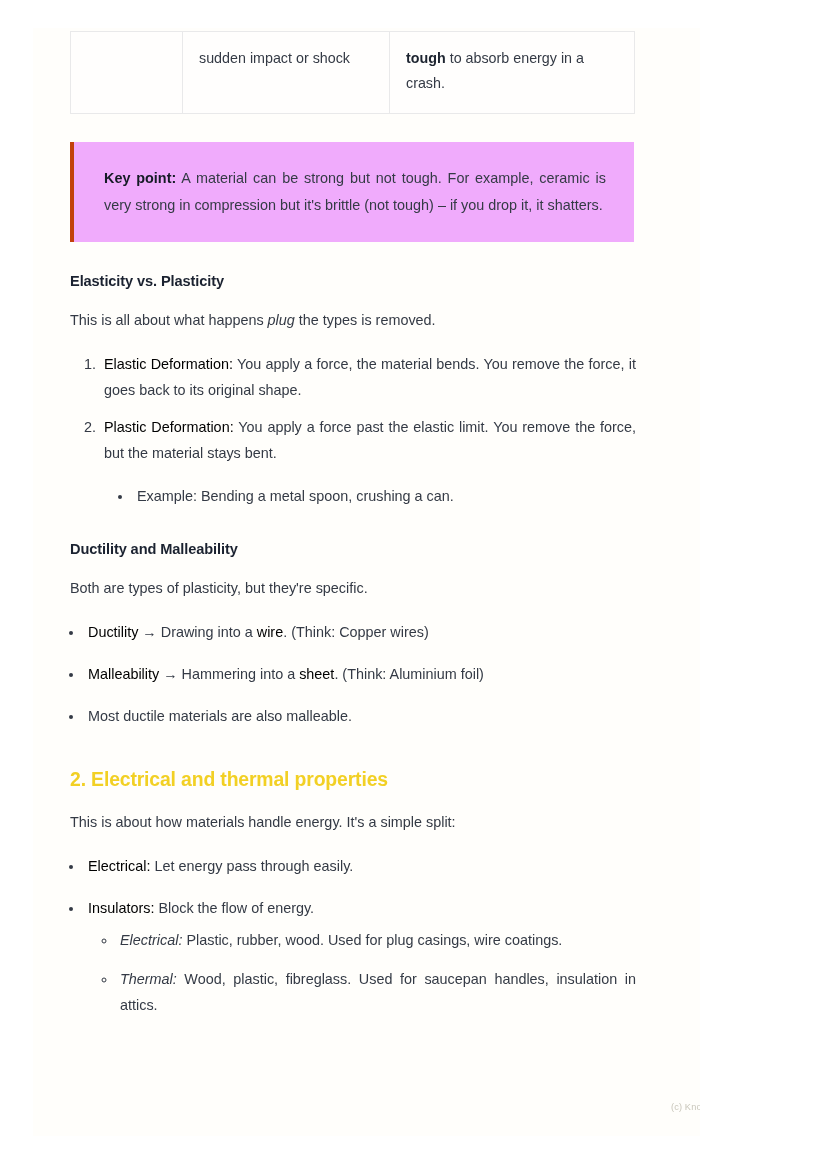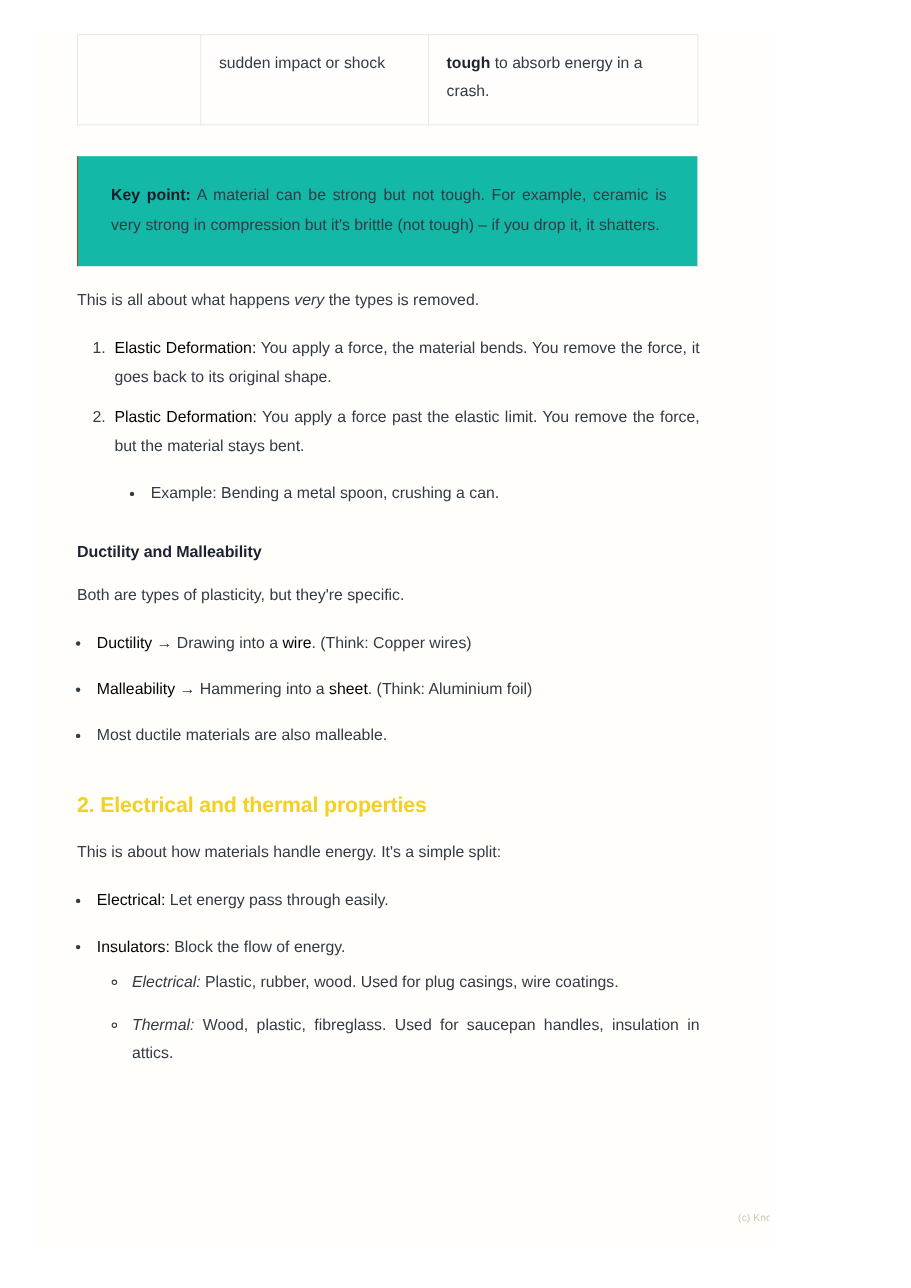--- a/index.html
+++ b/index.html
@@ -69,22 +69,22 @@
     height: 76px;
   }
   .tbl td.c1 { width: 112px; }
   .tbl td.c2 { width: 207px; }
   .tbl td.c3 { width: 245px; }
   .tbl b { font-weight: 700; color: #1d2430; }
 
   
   .keypoint {
     margin-top: 28px;
-    background: #14b8a6;
-    border-left: 1px solid #c2410c;
+    background: #f0abfc;
+    border-left: 4px solid #c2410c;
     padding: 23px 28px 24px 30px;
     width: 564px;
   }
   .keypoint p {
     font-size: 14.4px;
     line-height: 1.86;
     color: #343a45;
     text-align: justify;
   }
   .keypoint b { font-weight: 700; color: #151b26; }
@@ -206,21 +206,22 @@
         <td class="c2">sudden impact or shock</td>
         <td class="c3"><b>tough</b><span> to absorb energy in a crash.</span></td>
       </tr>
     </tbody>
       </table>
 
     <div class="keypoint">
       <p><b>Key point:</b><span> A material can be strong but not tough. For example, ceramic is very strong in compression but it's brittle (not tough) – if you drop it, it shatters.</span></p>
     </div>
 
-    <p class="body"><span>This is all about what happens </span><i>very</i><span> the types is removed.</span></p>
+    <h3 class="sub">Elasticity vs. Plasticity</h3>
+    <p class="body"><span>This is all about what happens </span><i>plug</i><span> the types is removed.</span></p>
 
     <ol class="numlist">
       <li>
         <b>Elastic Deformation:</b><span> You apply a force, the material bends. You remove the force, it goes back to its original shape.</span>
       </li>
       <li>
         <b>Plastic Deformation:</b><span> You apply a force past the elastic limit. You remove the force, but the material stays bent.</span>
         <ul class="bul nested">
           <li><span>Example: Bending a metal spoon, crushing a can.</span><b></b><span></span></li>
         </ul>

